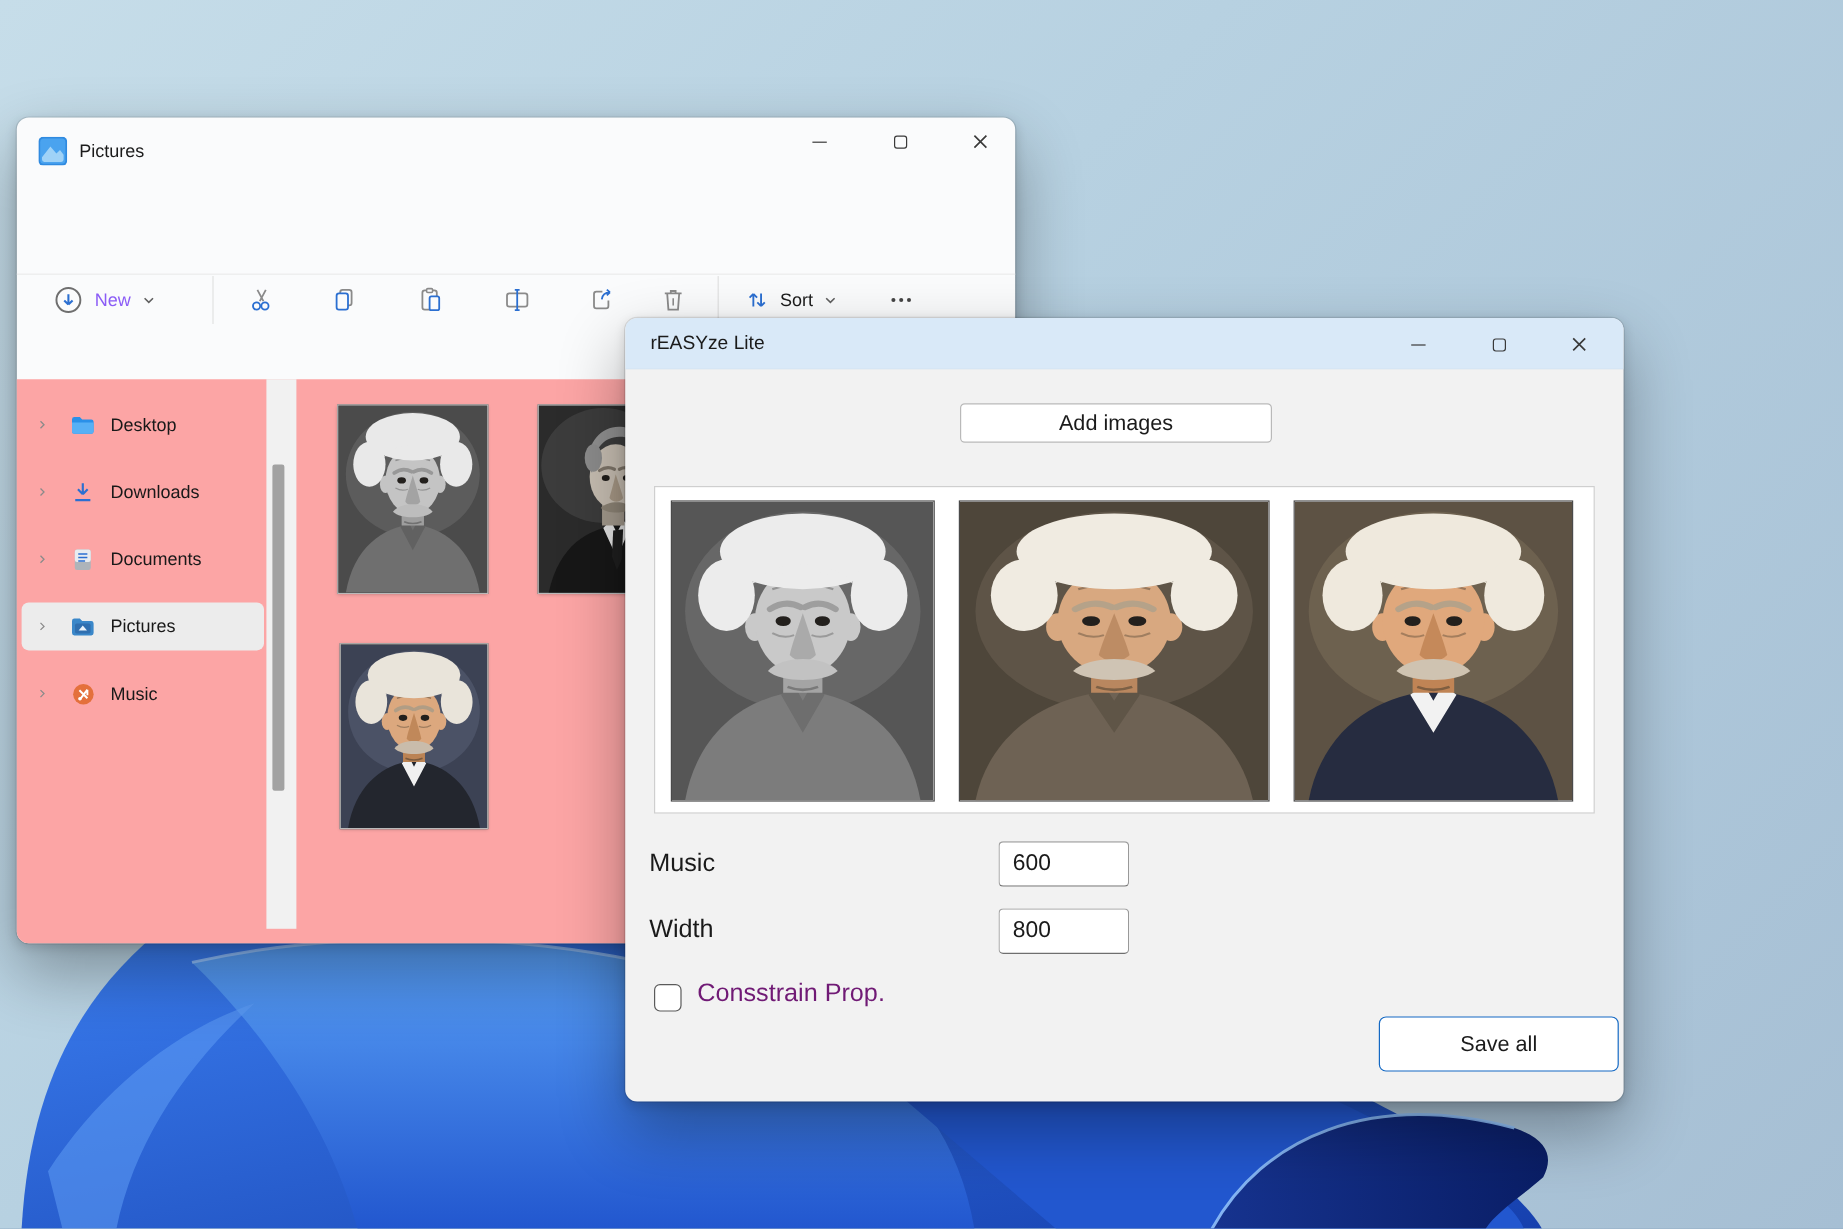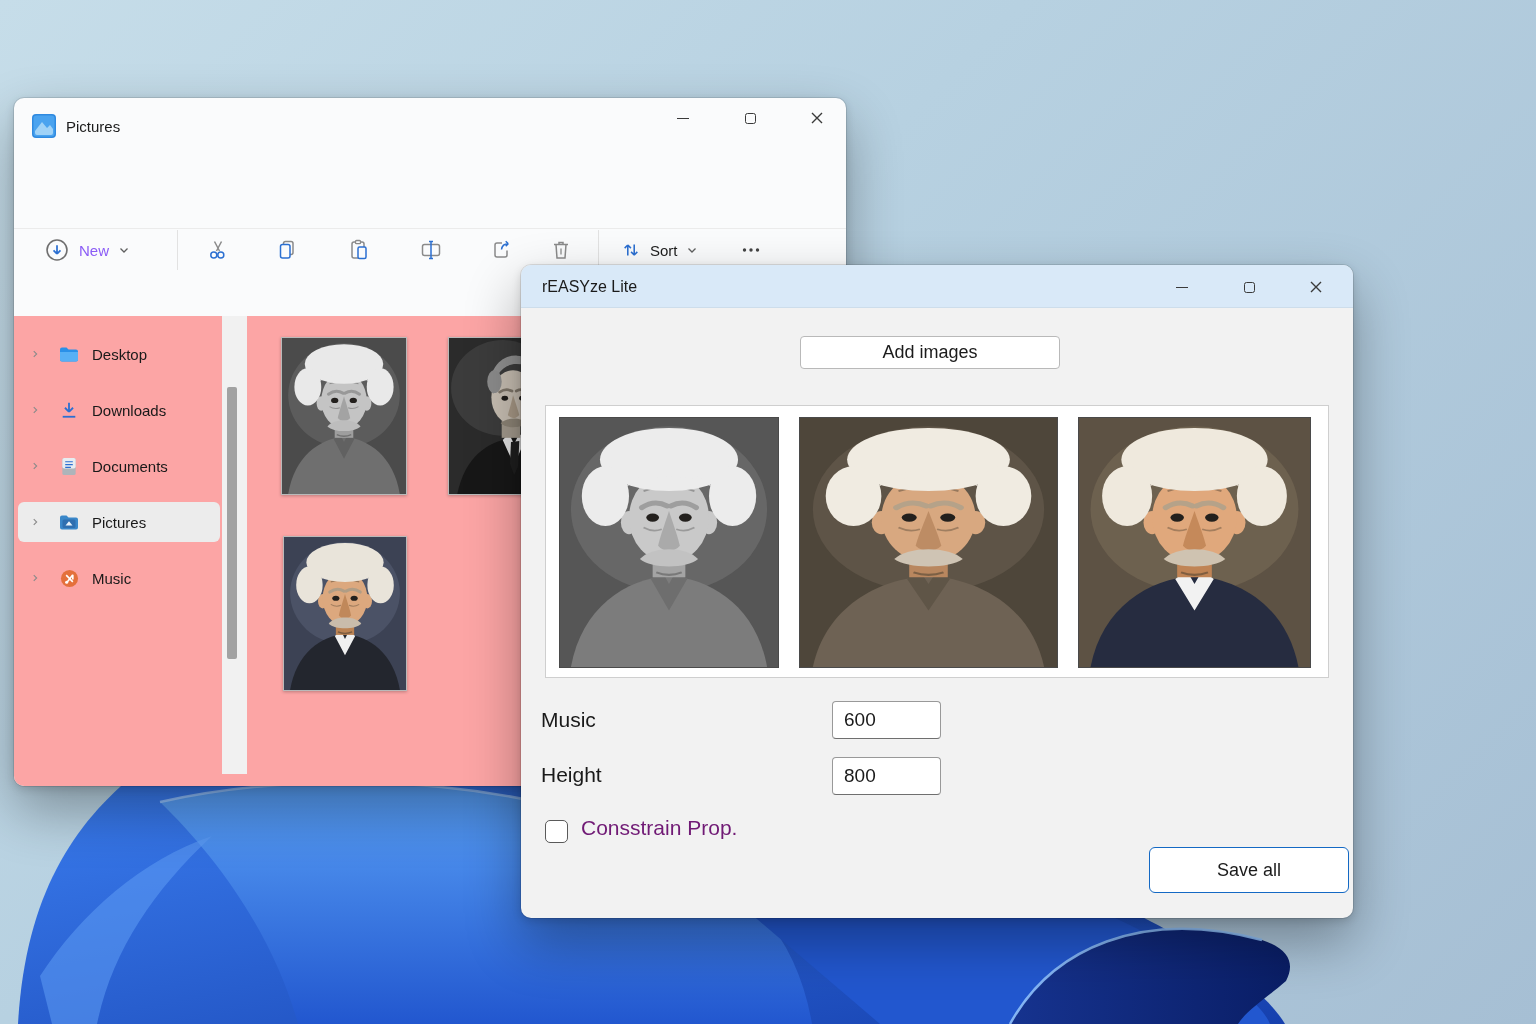--- a/index.html
+++ b/index.html
@@ -446,21 +446,21 @@
       </div>
       <div class="pimg v-color" style="left:532px;width:233px">
         <svg viewBox="0 0 120 150" preserveAspectRatio="none">
             <use href="#p-einstein"></use>
           </svg>
       </div>
     </div>
 
     <span class="rz-label" style="top:443px">Music</span>
     <input class="num" style="top: 436px;" type="text" value="600">
-    <span class="rz-label" style="top:498px">Height</span>
+    <span class="rz-label" style="top:498px">Width</span>
     <input class="num" style="top: 492px;" type="text" value="800">
 
     <span class="cb"></span>
     <span class="cb-label">Consstrain Prop.</span>
 
     <button class="save-btn">Save all</button>
   </section>
 
 </div>
 

